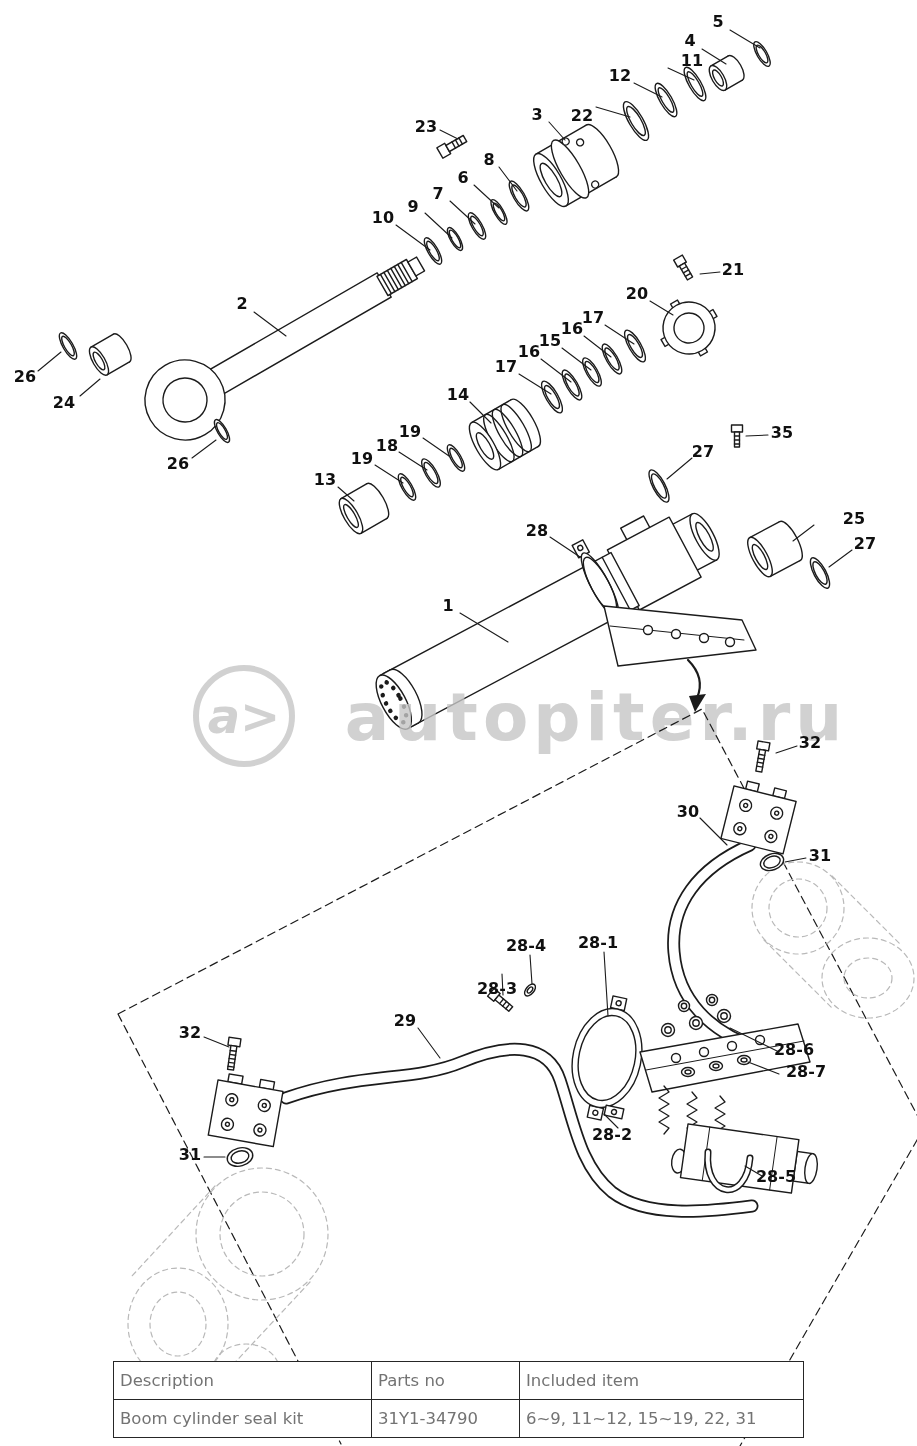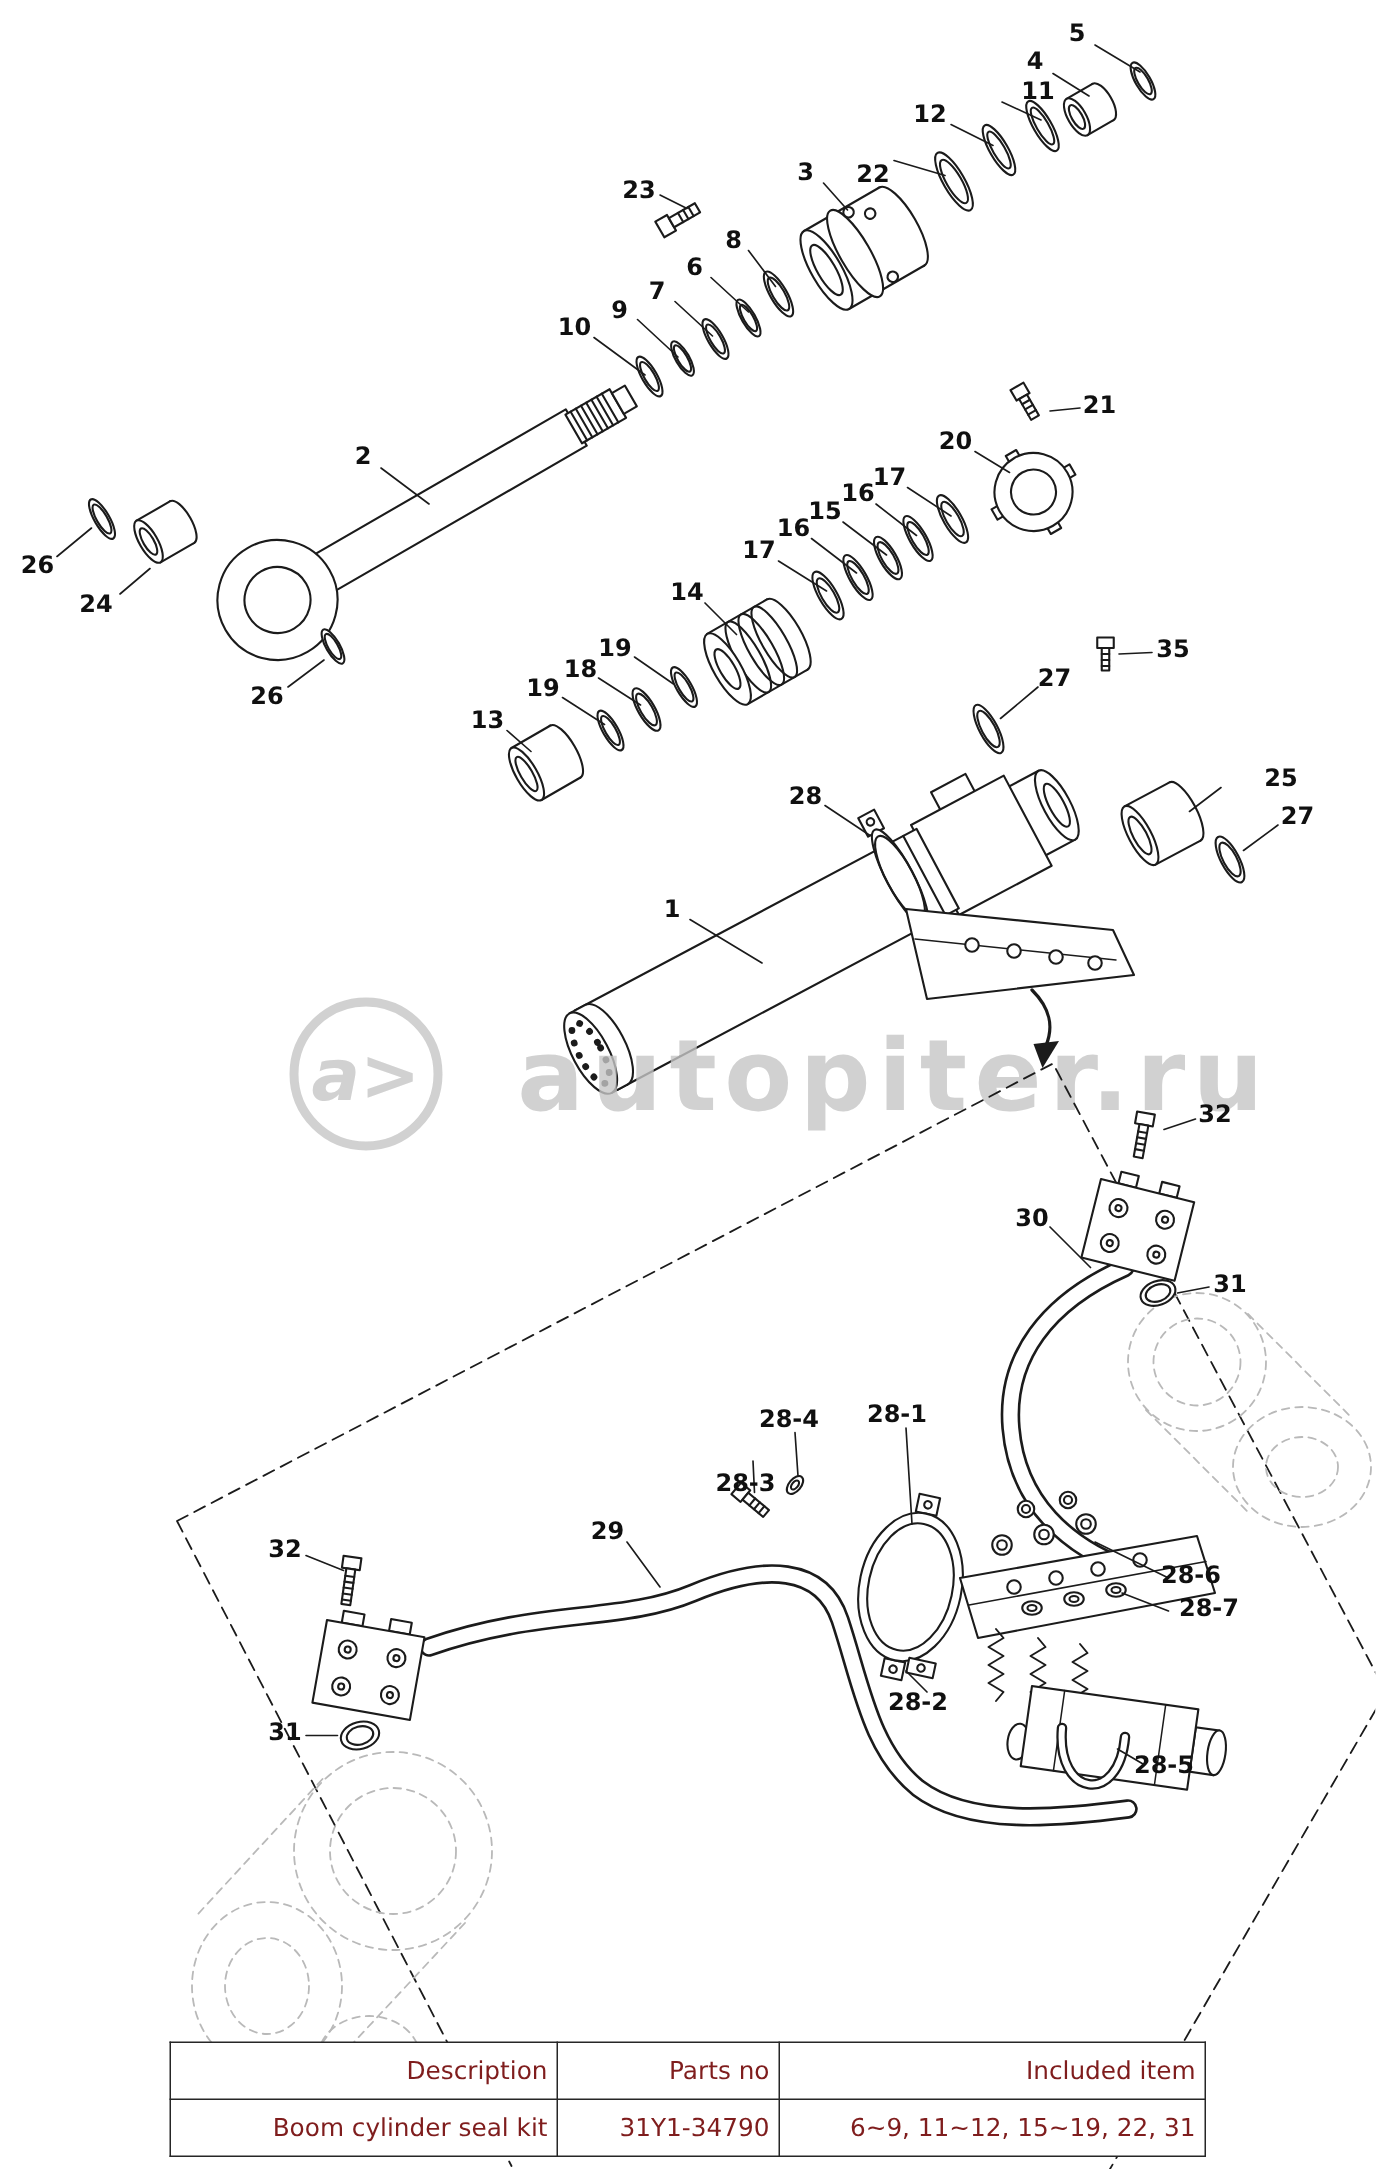--- a/index.html
+++ b/index.html
@@ -2,22 +2,22 @@
 <html><head>
 <meta charset="utf-8">
 <style>
   html,body{margin:0;padding:0;background:#fff;}
   .page{position:relative;width:917px;height:1446px;background:#fff;overflow:hidden;
         font-family:"DejaVu Sans","Liberation Sans",sans-serif;}
   .page svg{position:absolute;left:0;top:0;}
   .part-label{position:absolute;transform:translate(-50%,-50%);font-size:16px;font-weight:bold;
         color:#101010;line-height:1;white-space:nowrap;}
   .parts-table{position:absolute;left:113px;top:1361px;border-collapse:collapse;table-layout:fixed;}
-  .parts-table th,.parts-table td{border:1.6px solid #262626;height:37px;text-align:right;
-        font-size:16.5px;font-weight:400;padding:0 6px;color:#7f1d1d;background:#fff;}
+  .parts-table th,.parts-table td{border:1.6px solid #262626;height:37px;text-align:left;
+        font-size:16.5px;font-weight:400;padding:0 6px;color:#737373;background:#fff;}
   .col-desc{width:258px;}.col-pno{width:148px;}.col-inc{width:284px;}
 </style>
 </head>
 <body>
 
 <div class="page">
 
 <svg width="917" height="1446" viewBox="0 0 917 1446">
   <g stroke="#1b1b1b" stroke-width="1.4" fill="none" stroke-linecap="round" stroke-linejoin="round">
 

